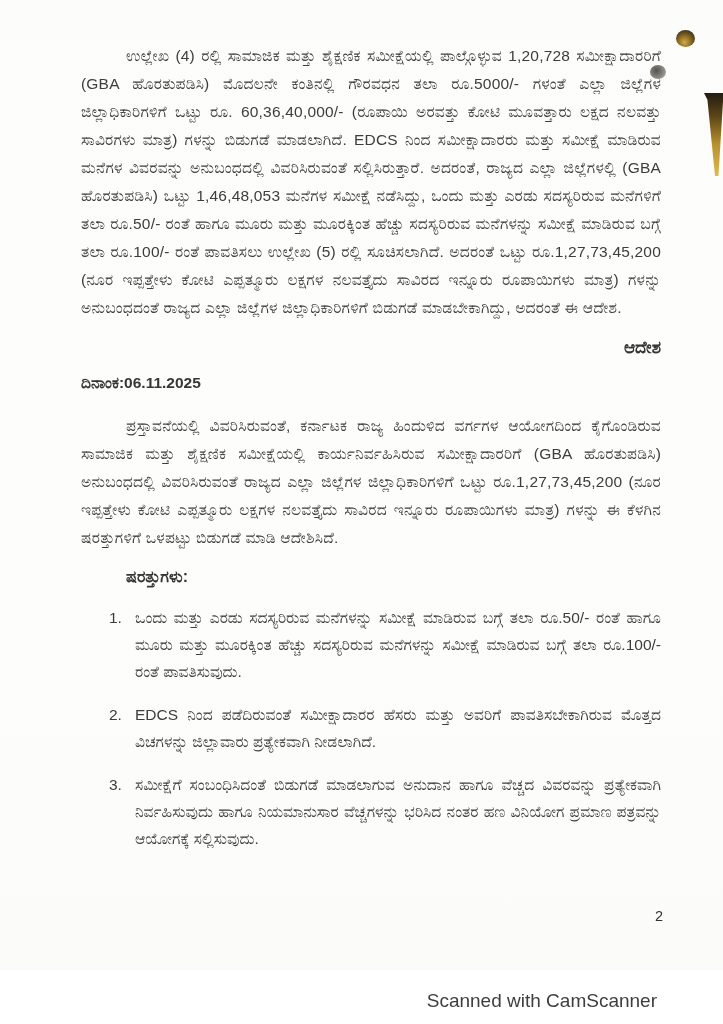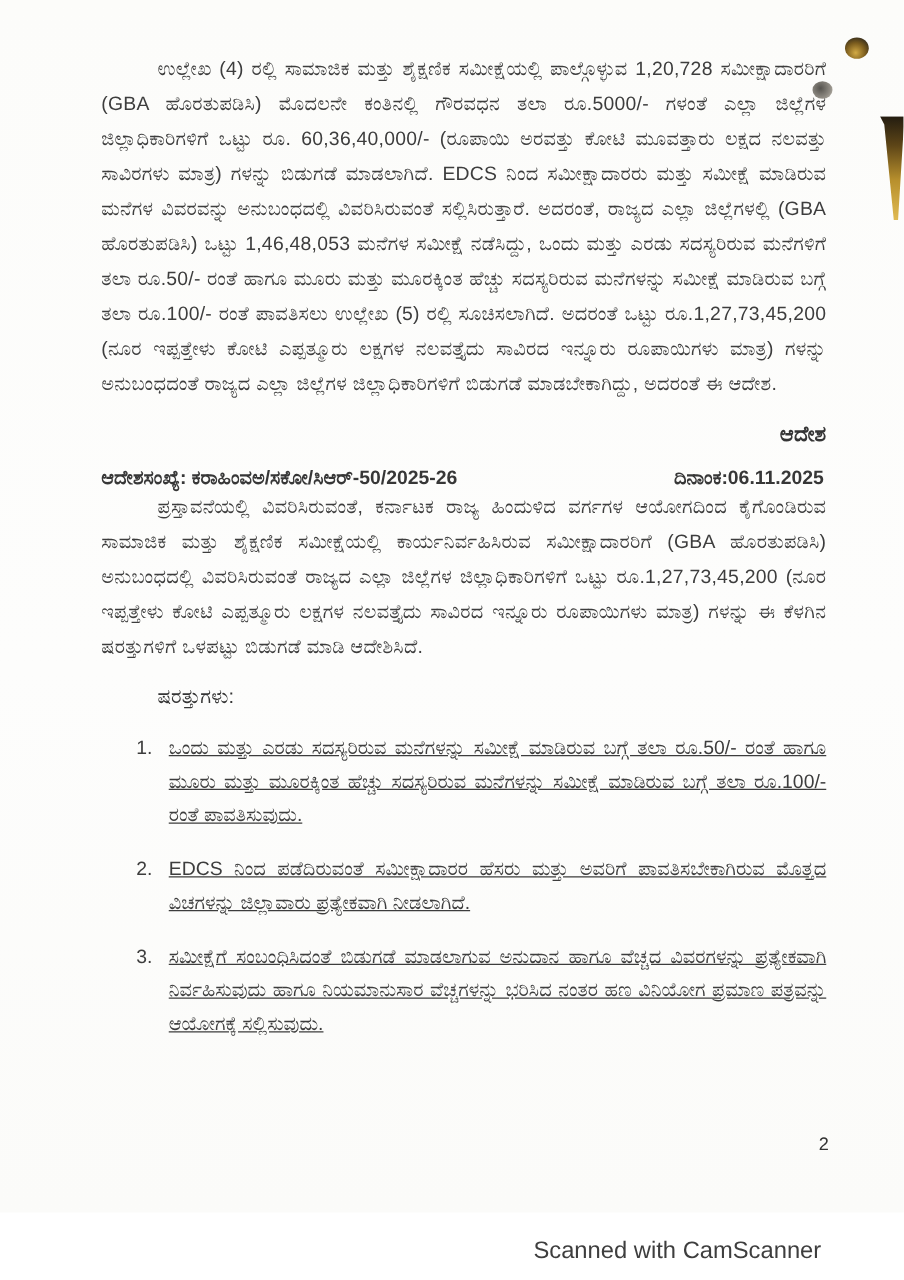--- a/index.html
+++ b/index.html
@@ -39,43 +39,42 @@
   .order-row {
     margin-top: 16px;
     display: flex;
     justify-content: space-between;
     align-items: baseline;
     font-size: 15.5px;
     font-weight: bold;
     color: #373737;
   }
   .order-row .date { margin-right: 2px; }
-  .para2 { }
+  .para2 { margin-top: 20px; }
   .cond-heading {
     margin: 16px 0 0 45px;
     font-size: 16px;
-    font-weight: normal;
+    font-weight: bold;
     color: #353535;
   }
   .cond-list { margin: 18px 0 0 28px; }
   .cond-item {
     display: flex;
     margin-bottom: 16px;
     font-size: 15.5px;
     line-height: 27px;
     color: #3d3d3d;
   }
   .cond-item .num {
     width: 26px;
     flex: 0 0 26px;
   }
   .cond-item .txt {
     flex: 1;
     text-align: justify;
-    text-decoration: underline;
   }
   .page-number {
     position: absolute;
     right: 60px; top: 908px;
     font-size: 14.5px;
     color: #333333;
   }
   
   .fastener-dot {
     position: absolute;
@@ -113,40 +112,39 @@
 <body>
 
 <div class="scan-page">
   <div class="content">
 
     <p class="para">ಉಲ್ಲೇಖ (4) ರಲ್ಲಿ ಸಾಮಾಜಿಕ ಮತ್ತು ಶೈಕ್ಷಣಿಕ ಸಮೀಕ್ಷೆಯಲ್ಲಿ ಪಾಲ್ಗೊಳ್ಳುವ 1,20,728 ಸಮೀಕ್ಷಾದಾರರಿಗೆ (GBA ಹೊರತುಪಡಿಸಿ) ಮೊದಲನೇ ಕಂತಿನಲ್ಲಿ ಗೌರವಧನ ತಲಾ ರೂ.5000/- ಗಳಂತೆ ಎಲ್ಲಾ ಜಿಲ್ಲೆಗಳ ಜಿಲ್ಲಾಧಿಕಾರಿಗಳಿಗೆ ಒಟ್ಟು ರೂ. 60,36,40,000/- (ರೂಪಾಯಿ ಅರವತ್ತು ಕೋಟಿ ಮೂವತ್ತಾರು ಲಕ್ಷದ ನಲವತ್ತು ಸಾವಿರಗಳು ಮಾತ್ರ) ಗಳನ್ನು ಬಿಡುಗಡೆ ಮಾಡಲಾಗಿದೆ. EDCS ನಿಂದ ಸಮೀಕ್ಷಾದಾರರು ಮತ್ತು ಸಮೀಕ್ಷೆ ಮಾಡಿರುವ ಮನೆಗಳ ವಿವರವನ್ನು ಅನುಬಂಧದಲ್ಲಿ ವಿವರಿಸಿರುವಂತೆ ಸಲ್ಲಿಸಿರುತ್ತಾರೆ. ಅದರಂತೆ, ರಾಜ್ಯದ ಎಲ್ಲಾ ಜಿಲ್ಲೆಗಳಲ್ಲಿ (GBA ಹೊರತುಪಡಿಸಿ) ಒಟ್ಟು 1,46,48,053 ಮನೆಗಳ ಸಮೀಕ್ಷೆ ನಡೆಸಿದ್ದು, ಒಂದು ಮತ್ತು ಎರಡು ಸದಸ್ಯರಿರುವ ಮನೆಗಳಿಗೆ ತಲಾ ರೂ.50/- ರಂತೆ ಹಾಗೂ ಮೂರು ಮತ್ತು ಮೂರಕ್ಕಿಂತ ಹೆಚ್ಚು ಸದಸ್ಯರಿರುವ ಮನೆಗಳನ್ನು ಸಮೀಕ್ಷೆ ಮಾಡಿರುವ ಬಗ್ಗೆ ತಲಾ ರೂ.100/- ರಂತೆ ಪಾವತಿಸಲು ಉಲ್ಲೇಖ (5) ರಲ್ಲಿ ಸೂಚಿಸಲಾಗಿದೆ. ಅದರಂತೆ ಒಟ್ಟು ರೂ.1,27,73,45,200 (ನೂರ ಇಪ್ಪತ್ತೇಳು ಕೋಟಿ ಎಪ್ಪತ್ಮೂರು ಲಕ್ಷಗಳ ನಲವತ್ತೈದು ಸಾವಿರದ ಇನ್ನೂರು ರೂಪಾಯಿಗಳು ಮಾತ್ರ) ಗಳನ್ನು ಅನುಬಂಧದಂತೆ ರಾಜ್ಯದ ಎಲ್ಲಾ ಜಿಲ್ಲೆಗಳ ಜಿಲ್ಲಾಧಿಕಾರಿಗಳಿಗೆ ಬಿಡುಗಡೆ ಮಾಡಬೇಕಾಗಿದ್ದು, ಅದರಂತೆ ಈ ಆದೇಶ.</p>
 
     <h2 class="order-heading">ಆದೇಶ</h2>
 
     <div class="order-row">
-      <span class="num-label">ಆದೇಶಸಂಖ್ಯೆ: ಕರಾಹಿಂವಅ/ಸಕೋ/ಸಿಆರ್-50/2025-26</span>
       <span class="date">ದಿನಾಂಕ:06.11.2025</span>
     </div>
 
     <p class="para para2">ಪ್ರಸ್ತಾವನೆಯಲ್ಲಿ ವಿವರಿಸಿರುವಂತೆ, ಕರ್ನಾಟಕ ರಾಜ್ಯ ಹಿಂದುಳಿದ ವರ್ಗಗಳ ಆಯೋಗದಿಂದ ಕೈಗೊಂಡಿರುವ ಸಾಮಾಜಿಕ ಮತ್ತು ಶೈಕ್ಷಣಿಕ ಸಮೀಕ್ಷೆಯಲ್ಲಿ ಕಾರ್ಯನಿರ್ವಹಿಸಿರುವ ಸಮೀಕ್ಷಾದಾರರಿಗೆ (GBA ಹೊರತುಪಡಿಸಿ) ಅನುಬಂಧದಲ್ಲಿ ವಿವರಿಸಿರುವಂತೆ ರಾಜ್ಯದ ಎಲ್ಲಾ ಜಿಲ್ಲೆಗಳ ಜಿಲ್ಲಾಧಿಕಾರಿಗಳಿಗೆ ಒಟ್ಟು ರೂ.1,27,73,45,200 (ನೂರ ಇಪ್ಪತ್ತೇಳು ಕೋಟಿ ಎಪ್ಪತ್ಮೂರು ಲಕ್ಷಗಳ ನಲವತ್ತೈದು ಸಾವಿರದ ಇನ್ನೂರು ರೂಪಾಯಿಗಳು ಮಾತ್ರ) ಗಳನ್ನು ಈ ಕೆಳಗಿನ ಷರತ್ತುಗಳಿಗೆ ಒಳಪಟ್ಟು ಬಿಡುಗಡೆ ಮಾಡಿ ಆದೇಶಿಸಿದೆ.</p>
 
     <div class="cond-heading">ಷರತ್ತುಗಳು:</div>
 
     <div class="cond-list">
       <div class="cond-item">
         <span class="num">1.</span>
         <span class="txt">ಒಂದು ಮತ್ತು ಎರಡು ಸದಸ್ಯರಿರುವ ಮನೆಗಳನ್ನು ಸಮೀಕ್ಷೆ ಮಾಡಿರುವ ಬಗ್ಗೆ ತಲಾ ರೂ.50/- ರಂತೆ ಹಾಗೂ ಮೂರು ಮತ್ತು ಮೂರಕ್ಕಿಂತ ಹೆಚ್ಚು ಸದಸ್ಯರಿರುವ ಮನೆಗಳನ್ನು ಸಮೀಕ್ಷೆ ಮಾಡಿರುವ ಬಗ್ಗೆ ತಲಾ ರೂ.100/- ರಂತೆ ಪಾವತಿಸುವುದು.</span>
       </div>
       <div class="cond-item">
         <span class="num">2.</span>
         <span class="txt">EDCS ನಿಂದ ಪಡೆದಿರುವಂತೆ ಸಮೀಕ್ಷಾದಾರರ ಹೆಸರು ಮತ್ತು ಅವರಿಗೆ ಪಾವತಿಸಬೇಕಾಗಿರುವ ಮೊತ್ತದ ವಿಚಗಳನ್ನು ಜಿಲ್ಲಾವಾರು ಪ್ರತ್ಯೇಕವಾಗಿ ನೀಡಲಾಗಿದೆ.</span>
       </div>
       <div class="cond-item">
         <span class="num">3.</span>
-        <span class="txt">ಸಮೀಕ್ಷೆಗೆ ಸಂಬಂಧಿಸಿದಂತೆ ಬಿಡುಗಡೆ ಮಾಡಲಾಗುವ ಅನುದಾನ ಹಾಗೂ ವೆಚ್ಚದ ವಿವರಗಳನ್ನು ಪ್ರತ್ಯೇಕವಾಗಿ ನಿರ್ವಹಿಸುವುದು ಹಾಗೂ ನಿಯಮಾನುಸಾರ ವೆಚ್ಚಗಳನ್ನು ಭರಿಸಿದ ನಂತರ ಹಣ ವಿನಿಯೋಗ ಪ್ರಮಾಣ ಪತ್ರವನ್ನು ಆಯೋಗಕ್ಕೆ ಸಲ್ಲಿಸುವುದು.</span>
+        <span class="txt">ಸಮೀಕ್ಷೆಗೆ ಸಂಬಂಧಿಸಿದಂತೆ ಬಿಡುಗಡೆ ಮಾಡಲಾಗುವ ಅನುದಾನ ಹಾಗೂ ವೆಚ್ಚದ ವಿವರವನ್ನು ಪ್ರತ್ಯೇಕವಾಗಿ ನಿರ್ವಹಿಸುವುದು ಹಾಗೂ ನಿಯಮಾನುಸಾರ ವೆಚ್ಚಗಳನ್ನು ಭರಿಸಿದ ನಂತರ ಹಣ ವಿನಿಯೋಗ ಪ್ರಮಾಣ ಪತ್ರವನ್ನು ಆಯೋಗಕ್ಕೆ ಸಲ್ಲಿಸುವುದು.</span>
       </div>
     </div>
 
   </div>
 
   <div class="page-number">2</div>
 
   <div class="fastener-dot"></div>
   <div class="gray-dot"></div>
   <div class="edge-streak"></div>

